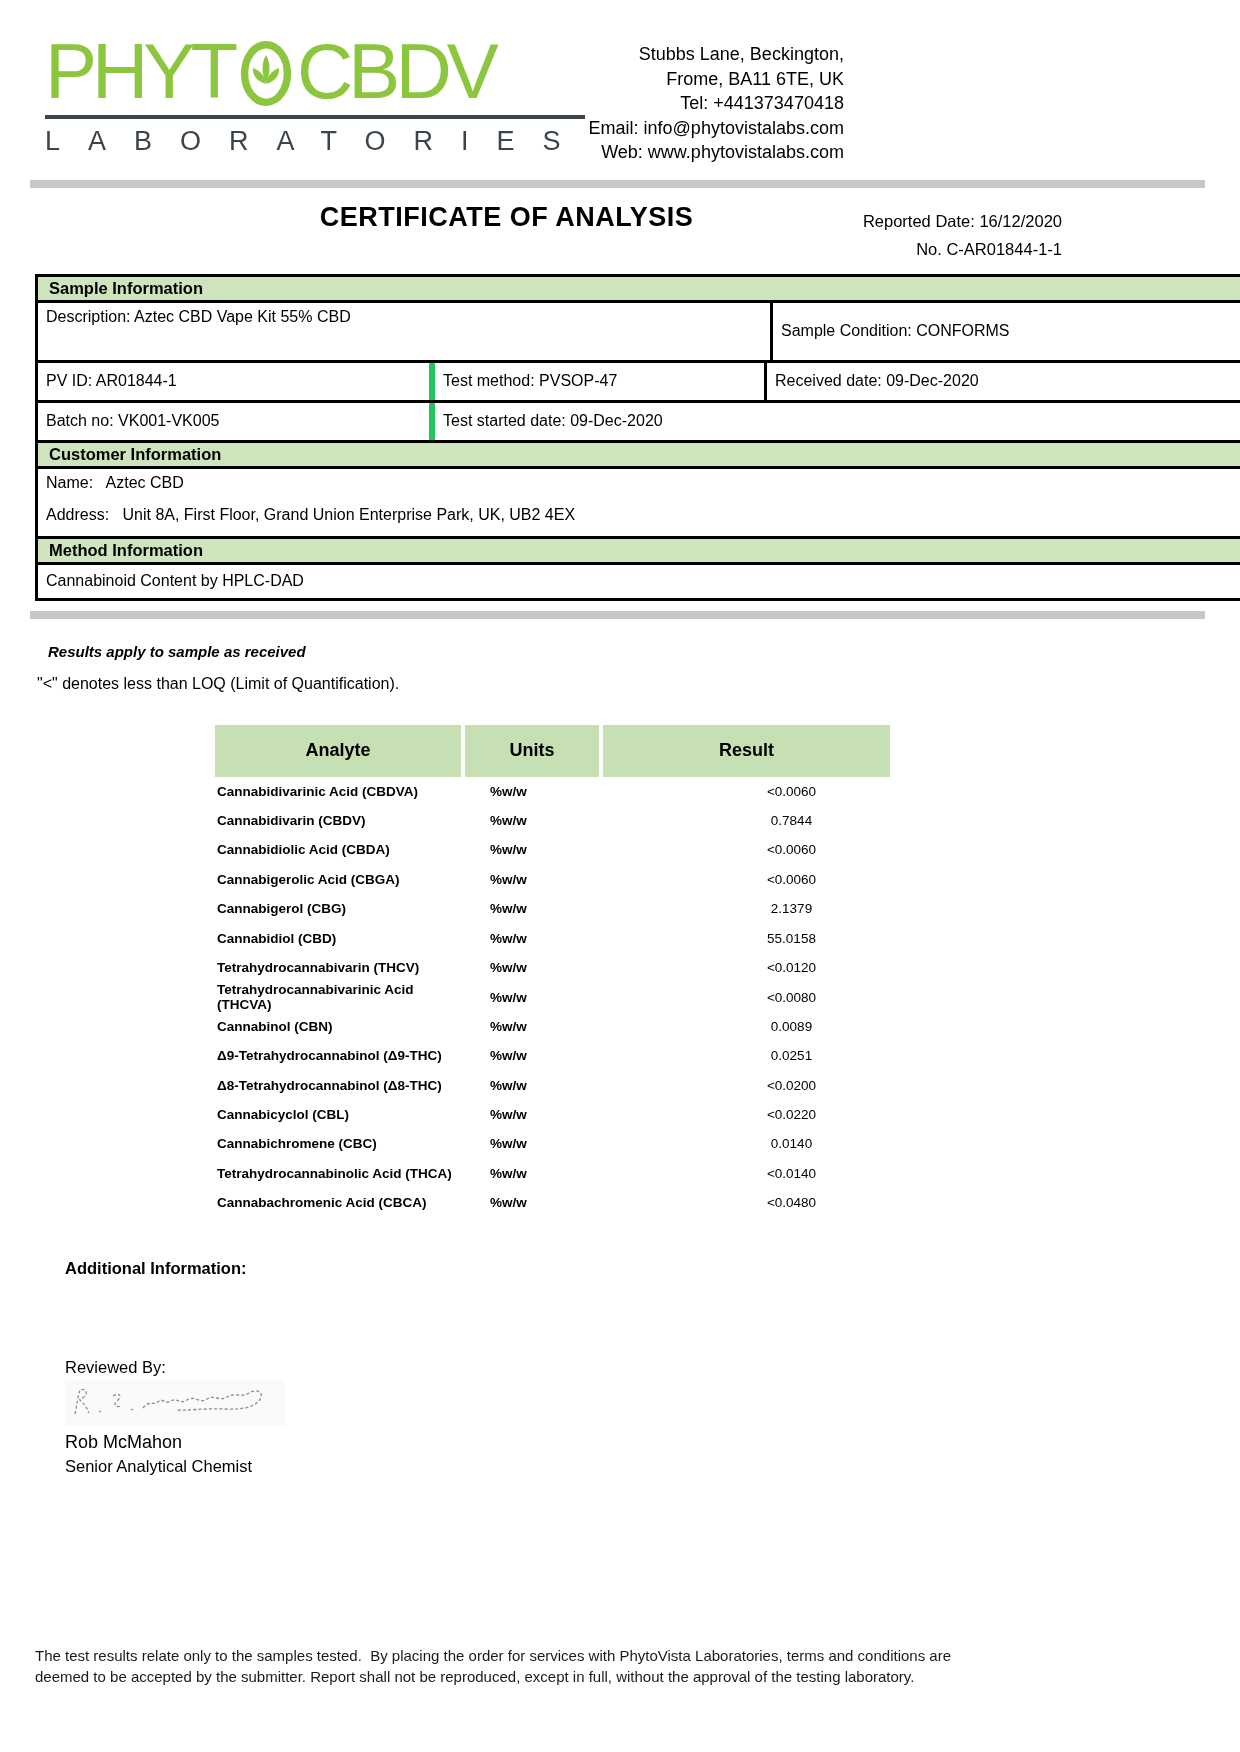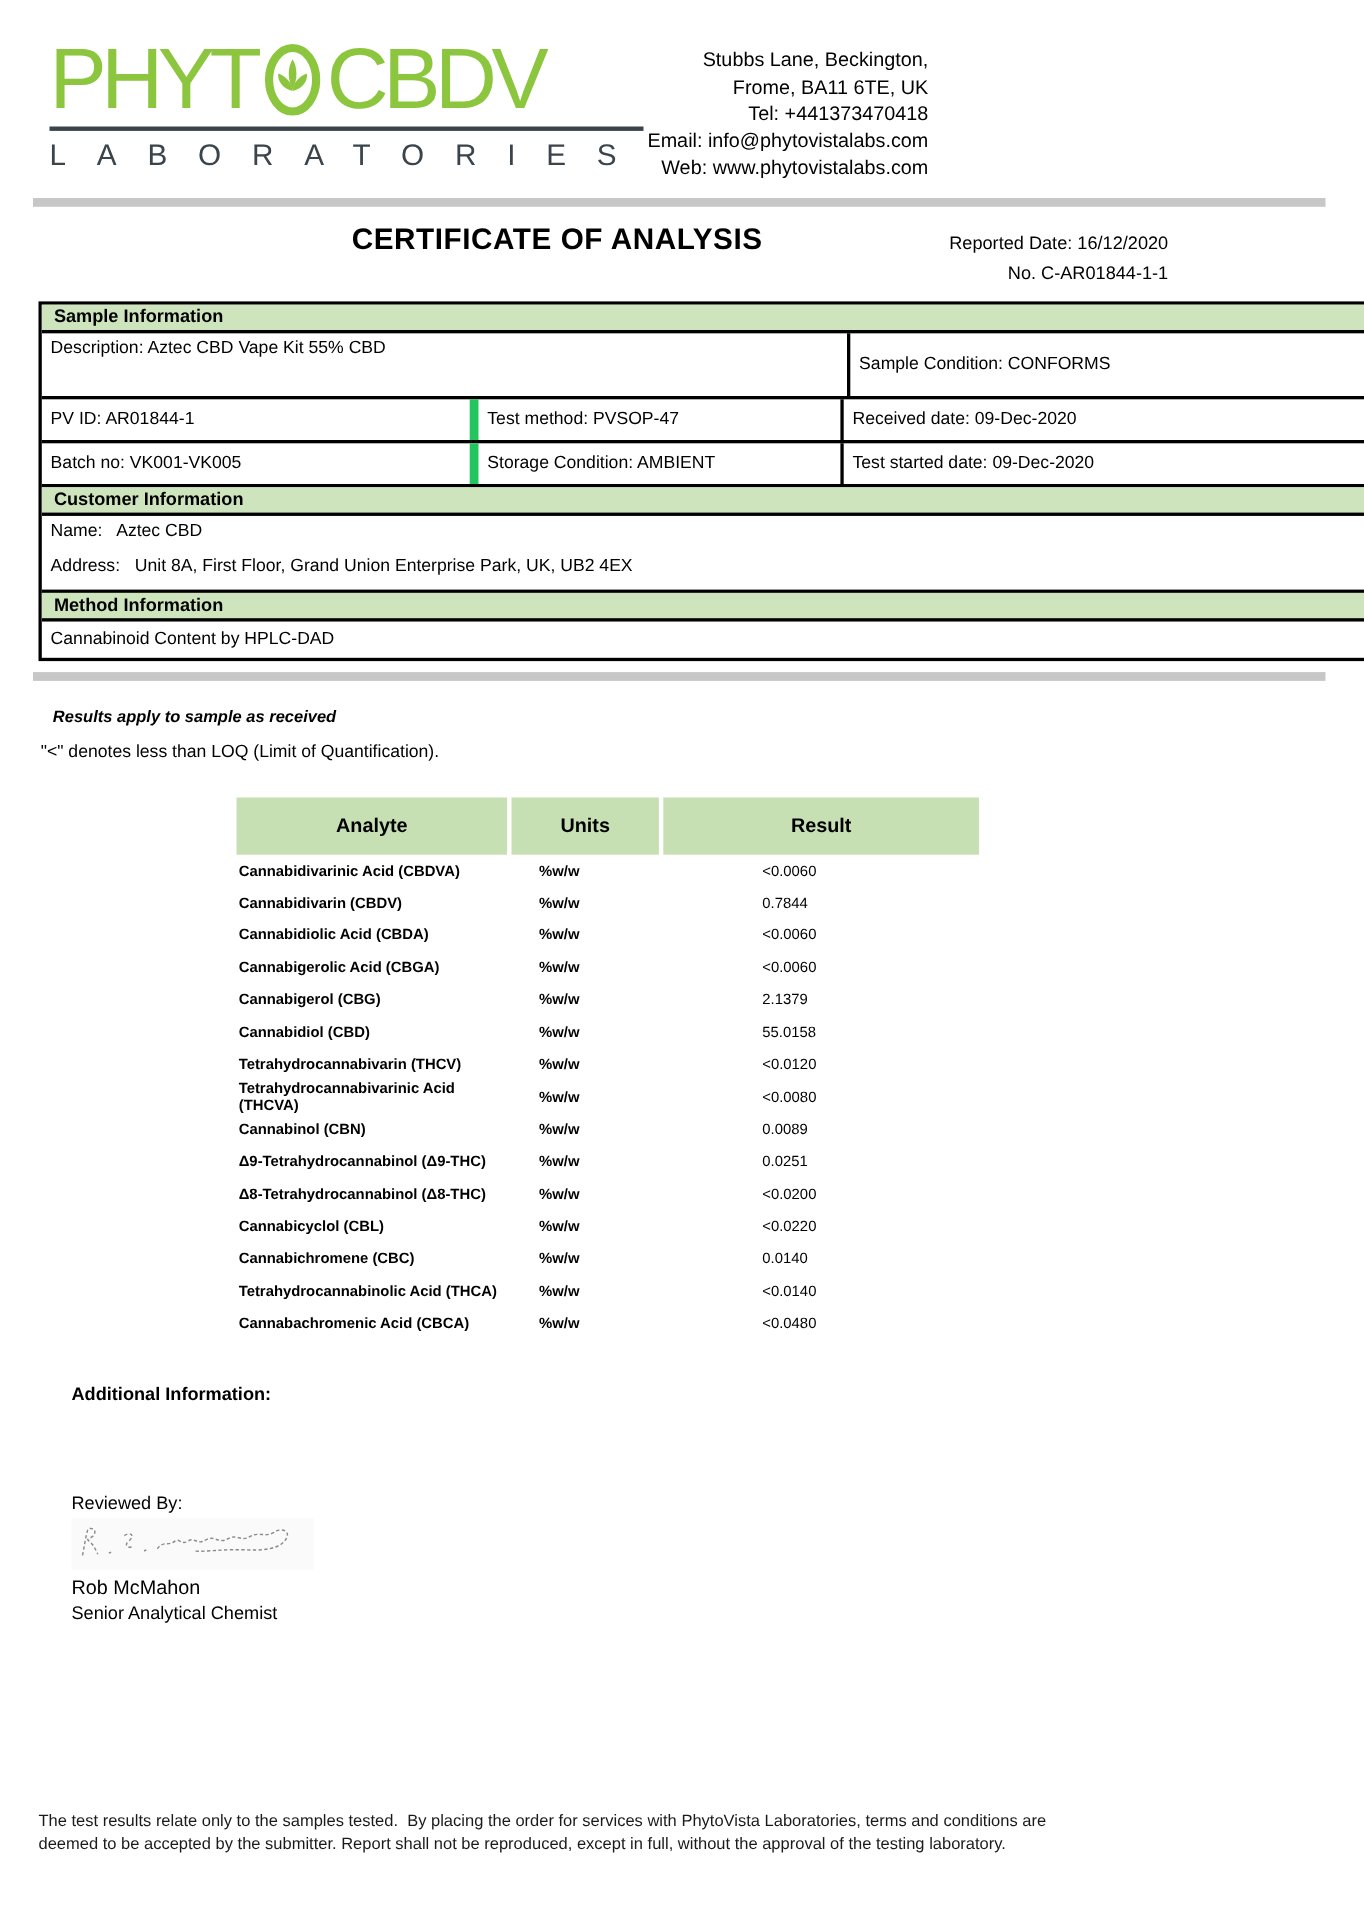--- a/index.html
+++ b/index.html
@@ -25,39 +25,39 @@
   .doc-title{margin:14px 0 0;text-align:center;padding-right:84px;font-size:27px;font-weight:bold;letter-spacing:.5px;}
   
   .info-table{margin:8px 0 0 35px;width:1225px;border:3px solid #000;box-sizing:border-box;}
   .sec-bar{background:#cde4bc;border-bottom:3px solid #000;padding:2px 0 2px 11px;font-weight:bold;font-size:16.5px;}
   .irow{display:flex;border-bottom:3px solid #000;}
   .icell{box-sizing:border-box;padding-left:8px;font-size:16px;}
   .desc-row{height:57px;}
   .desc-cell{flex:0 0 735px;border-right:3px solid #000;padding-top:5px;}
   .cond-cell{flex:1;display:flex;align-items:center;}
   .row36{height:37px;align-items:center;}
-  .c1{flex:0 0 397px;border-right:8px solid #22c55e;display:flex;align-items:center;height:100%;text-align:right;}
+  .c1{flex:0 0 397px;border-right:6px solid #22c55e;display:flex;align-items:center;height:100%;text-align:right;}
   .c2{flex:0 0 332px;border-right:3px solid #000;display:flex;align-items:center;height:100%;}
   .c3{flex:1;display:flex;align-items:center;height:100%;}
   .name-box{border-bottom:3px solid #000;padding:5px 8px 12px;font-size:16px;}
   .name-box .line2{margin-top:14px;}
   .method-box{padding:7px 8px 8px;font-size:16px;}
   .prewrap{white-space:pre-wrap;}
   
   .note-italic{margin:24px 0 0 48px;font-size:15px;font-weight:bold;font-style:italic;}
   .note{margin:15px 0 0 37px;font-size:16px;}
   
   .results{margin:32px 0 0 215px;width:675px;}
   .res-head{display:grid;grid-template-columns:246px 134px 287px;column-gap:4px;}
   .res-head .hcell{background:#c6e0b4;height:52px;display:flex;align-items:center;justify-content:center;font-size:18px;font-weight:bold;}
   .res-rows{}
   .res-row{display:grid;grid-template-columns:246px 134px 287px;column-gap:4px;height:29.4px;align-items:center;font-size:13.5px;}
   .a-cell{font-weight:bold;padding-left:2px;}
   .u-cell{font-weight:bold;padding-left:25px;}
-  .r-cell{padding-left:90px;}
+  .r-cell{padding-left:90px;text-align:center;}
   
   .additional{margin:42px 0 0 65px;font-size:16.5px;font-weight:bold;}
   .reviewed{margin:80px 0 0 65px;font-size:16.5px;}
   .sig-wrap{margin:3px 0 0 65px;width:220px;background:#fafafa;}
   .sig-name{margin:6px 0 0 65px;font-size:18px;}
   .sig-title{margin:4px 0 0 65px;font-size:16.5px;}
   .footer{position:absolute;left:35px;top:1645px;width:948px;font-size:15px;line-height:21px;color:#1a1a1a;}
 </style>
 </head>
 <body>
@@ -110,21 +110,20 @@
     </div>
 
     <div class="irow row36">
       <div class="icell c1">PV ID: AR01844-1</div>
       <div class="icell c2">Test method: PVSOP-47</div>
       <div class="icell c3">Received date: 09-Dec-2020</div>
     </div>
 
     <div class="irow row36">
       <div class="icell c1">Batch no: VK001-VK005</div>
-      <div class="icell c2">Storage Condition: AMBIENT</div>
       <div class="icell c3">Test started date: 09-Dec-2020</div>
     </div>
 
     <div class="sec-bar">Customer Information</div>
 
     <div class="name-box">
       <div class="prewrap">Name:   Aztec CBD</div>
       <div class="prewrap line2">Address:   Unit 8A, First Floor, Grand Union Enterprise Park, UK, UB2 4EX</div>
     </div>
 

